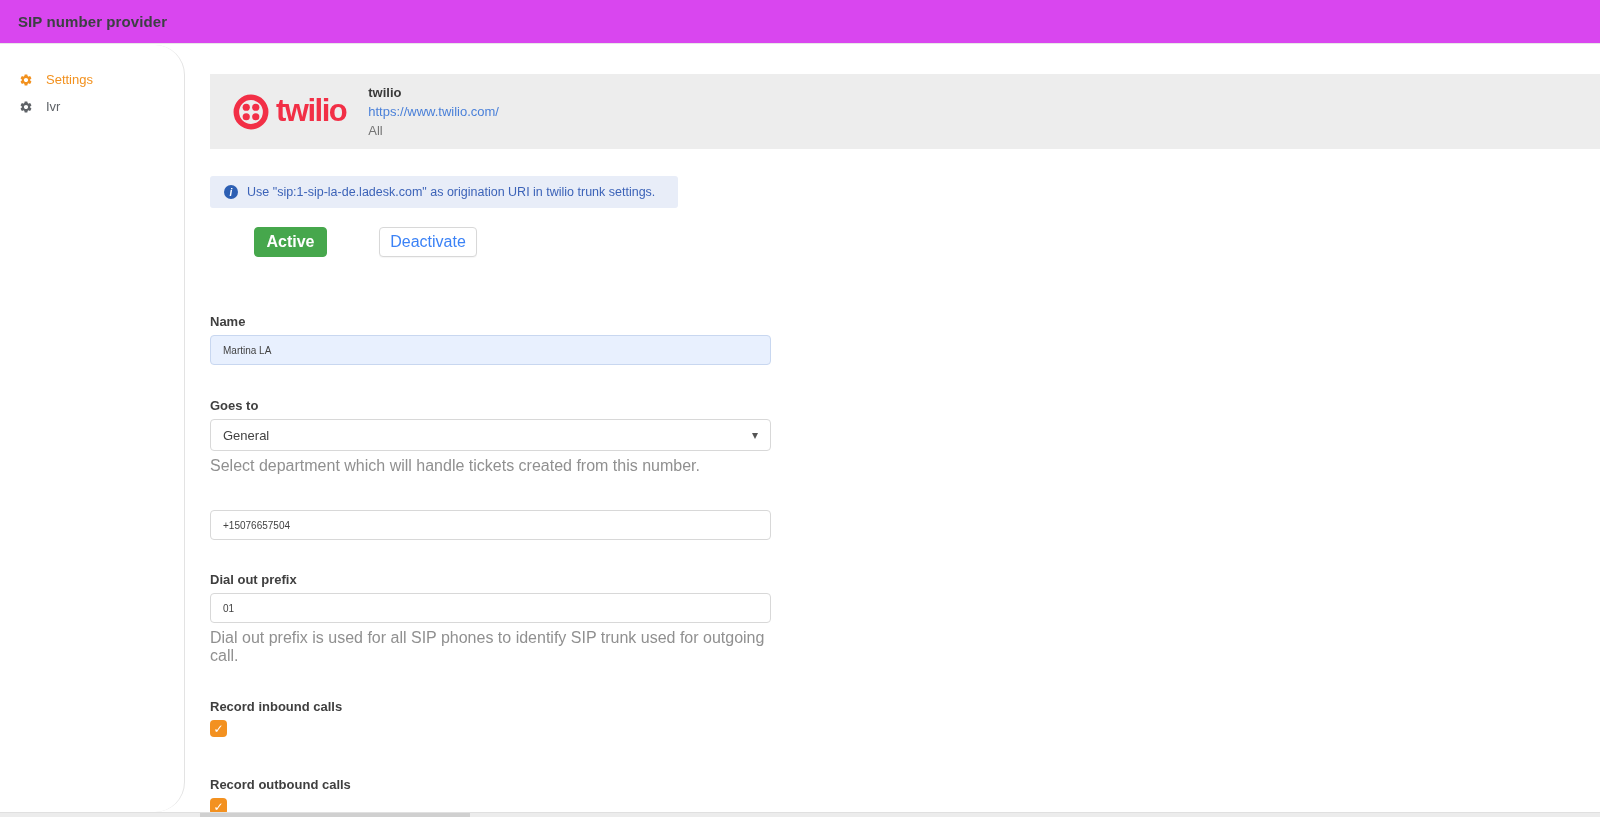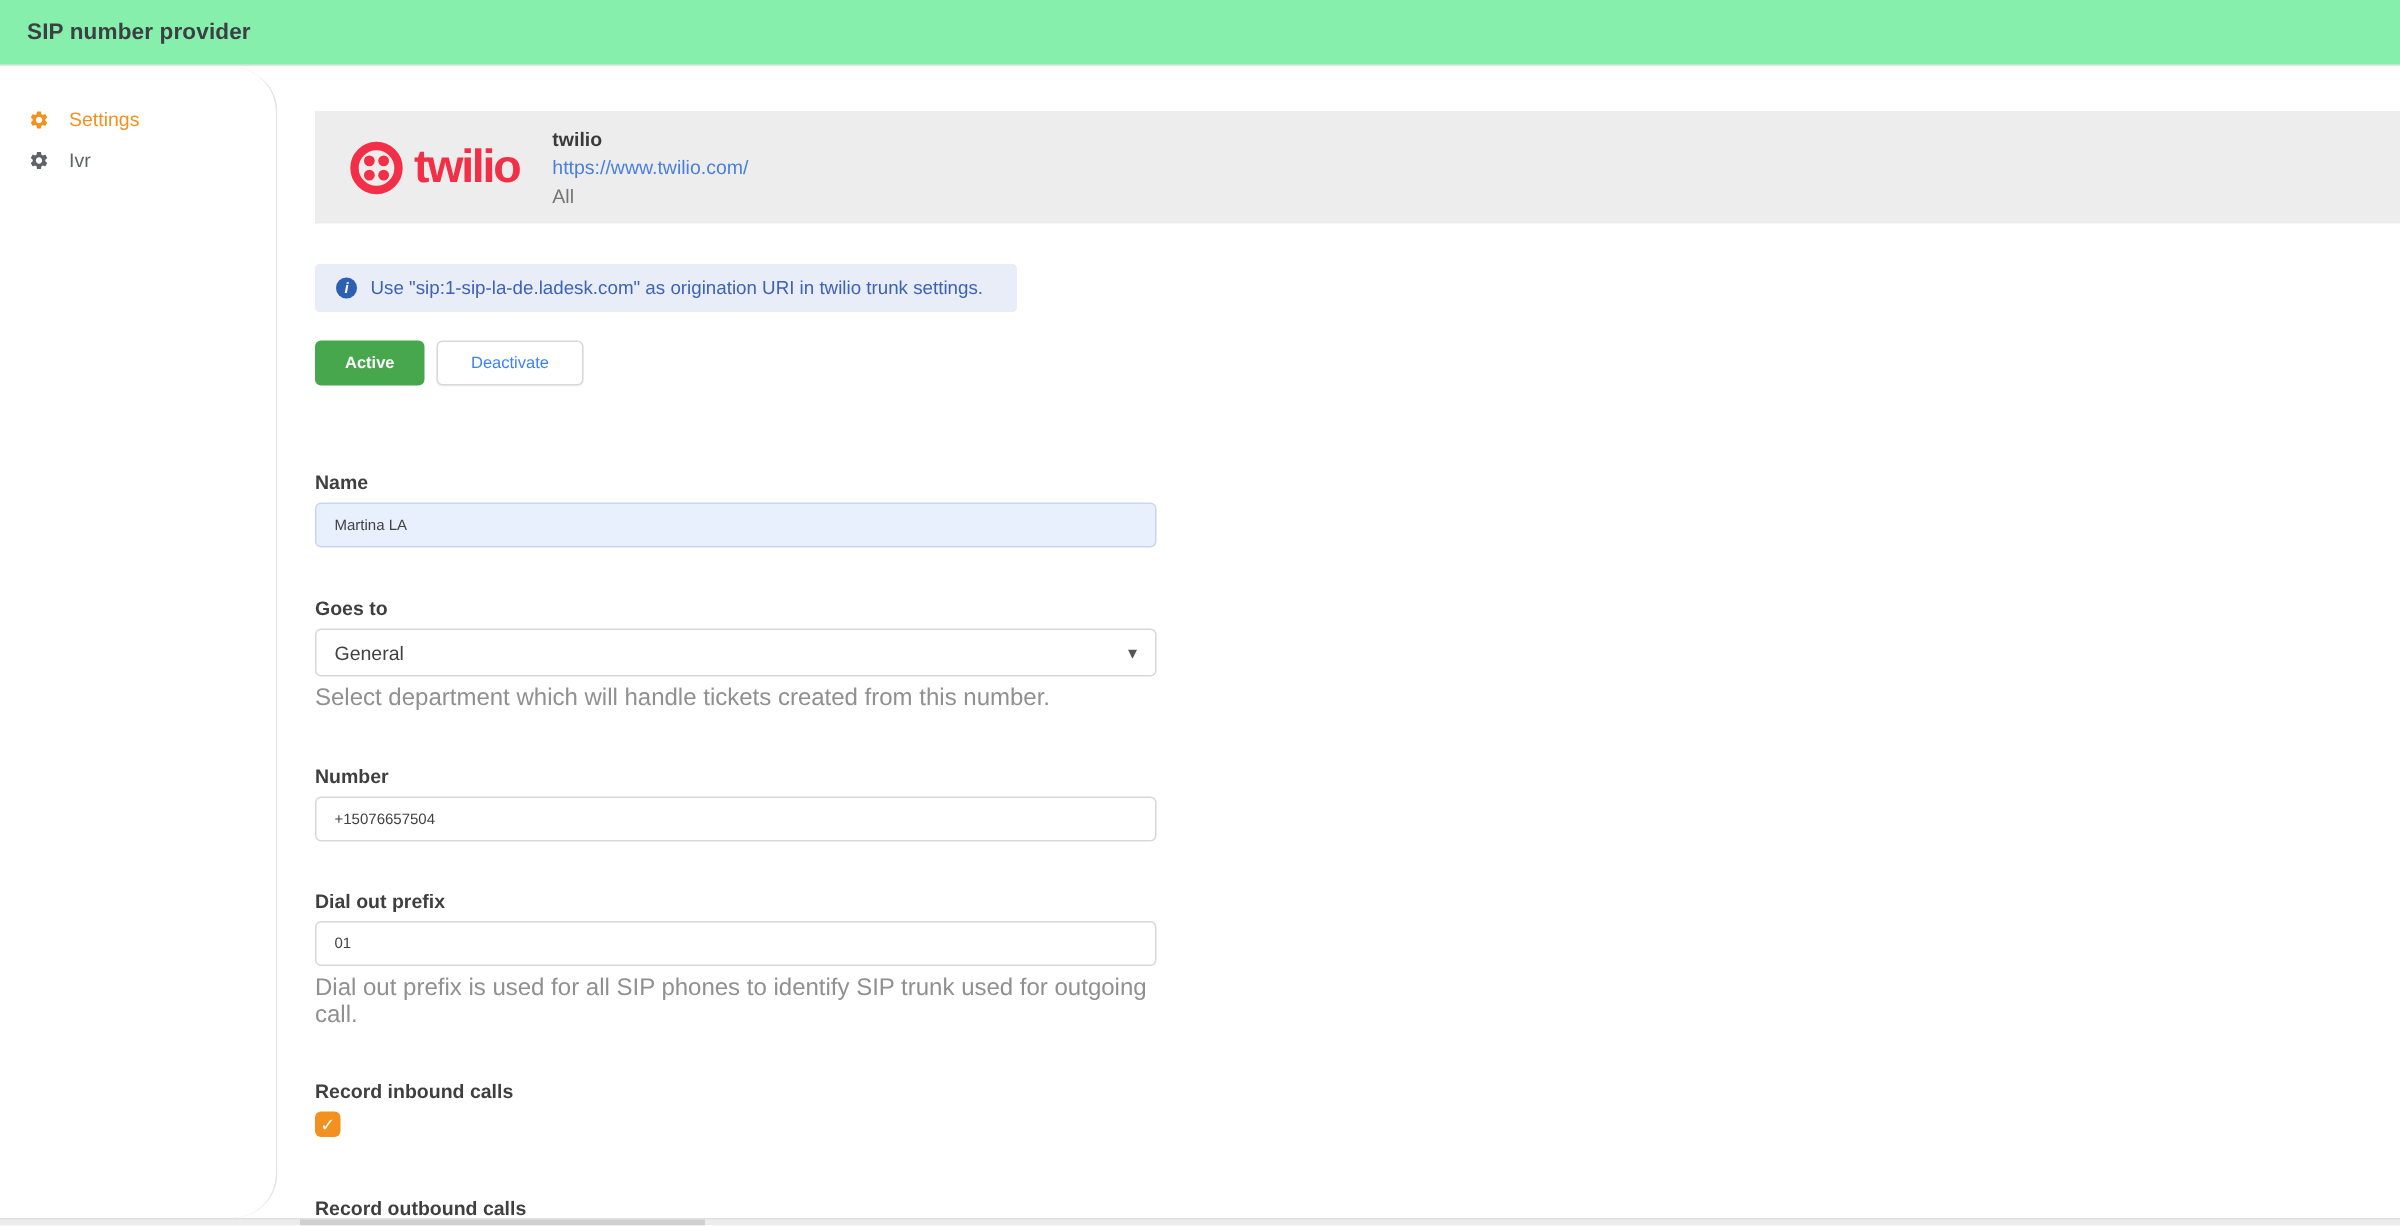--- a/index.html
+++ b/index.html
@@ -1,21 +1,21 @@
 <!DOCTYPE html>
 <html><head>
 <meta charset="utf-8">
 <style>
   * { margin:0; padding:0; box-sizing:border-box; }
   html,body { width:1600px; height:817px; overflow:hidden; background:#ffffff;
               font-family:"Liberation Sans","DejaVu Sans",sans-serif; }
   .app { position:relative; width:1600px; height:817px; }
 
   
-  .header { position:absolute; top:0; left:0; right:0; height:44px; background:#86efac;
+  .header { position:absolute; top:0; left:0; right:0; height:44px; background:#d946ef;
             border-bottom:1px solid #e7e7e7; display:flex; align-items:center; z-index:5; }
   .header h1 { font-size:15px; font-weight:700; color:#3c4043; padding-left:18px; letter-spacing:.1px; }
 
   
   .sidebar { position:absolute; top:45px; left:0; width:185px; bottom:5px; background:#fff;
              border-right:1px solid #e3e3e3; padding-top:21px;border-radius:30px; }
   .side-item { display:flex; align-items:center; gap:13px; height:27px; padding-left:19px;
                font-size:13px; color:#5f6368; cursor:pointer; }
   .side-item .gear { width:14px; height:14px; display:flex; align-items:center; color:#5f6368; }
   .side-item.active, .side-item.active .gear { color:#f2911e; }
@@ -37,22 +37,22 @@
   
   .notice { margin-top:27px; width:468px; height:32px; background:#e8edf8; border-radius:3px;
             display:flex; align-items:center; padding:0 14px; gap:9px; }
   .info-icon { flex:0 0 auto; width:14px; height:14px; border-radius:50%; background:#2d5fb3; color:#fff;
                font-size:10px; font-weight:700; display:flex; align-items:center; justify-content:center;
                font-style:italic; }
   .notice-text { font-size:12.5px; color:#3c63b8; }
 
   
   .btn-row { margin-top:19px; display:flex; gap:8px; }
-  .btn { height:30px; border-radius:4px; font-size:11px; font-weight:700; cursor:pointer;
-         font-family:inherit; }
+  .btn { height:30px; border-radius:4px; font-size:16px; font-weight:700; cursor:pointer;
+         font-family:inherit;margin-left:44px; }
   .btn-active { width:73px; background:#46a74c; color:#fff; border:1px solid #46a74c; }
   .btn-deactivate { width:98px; background:#fff; color:#3b82f6; border:1px solid #d8d8d8;
                     font-weight:400; box-shadow:0 1px 1px rgba(0,0,0,.04); }
 
   
   .form-col { width:561px; }
   .group { }
   .g-name   { margin-top:57px; }
   .g-goes   { margin-top:33px; }
   .g-number { margin-top:35px; }
@@ -146,21 +146,20 @@
         <div class="group g-goes">
           <label class="flabel">Goes to</label>
           <div class="select">
             <span>General</span>
             <span class="caret">▾</span>
           </div>
           <div class="help">Select department which will handle tickets created from this number.</div>
         </div>
 
         <div class="group g-number">
-          <label class="flabel">Number</label>
           <input class="tinput" type="text" value="+15076657504" style="">
         </div>
 
         <div class="group g-prefix">
           <label class="flabel">Dial out prefix</label>
           <input class="tinput" type="text" value="01" style="">
           <div class="help">Dial out prefix is used for all SIP phones to identify SIP trunk used for outgoing call.</div>
         </div>
 
         <div class="group g-rin">

